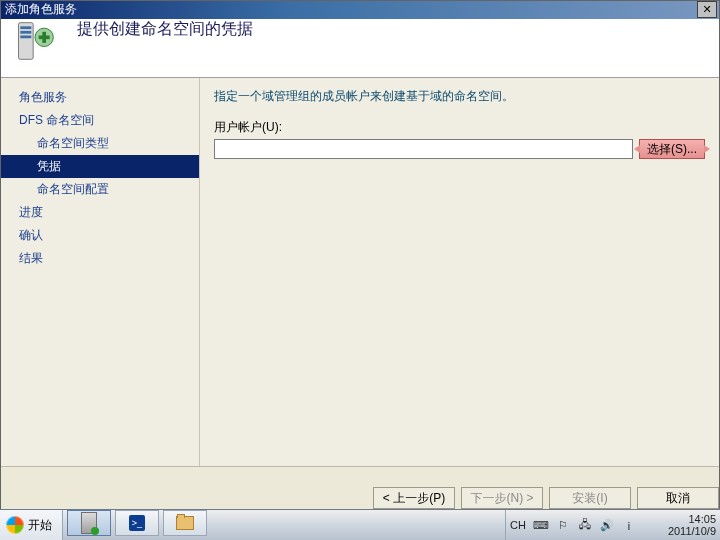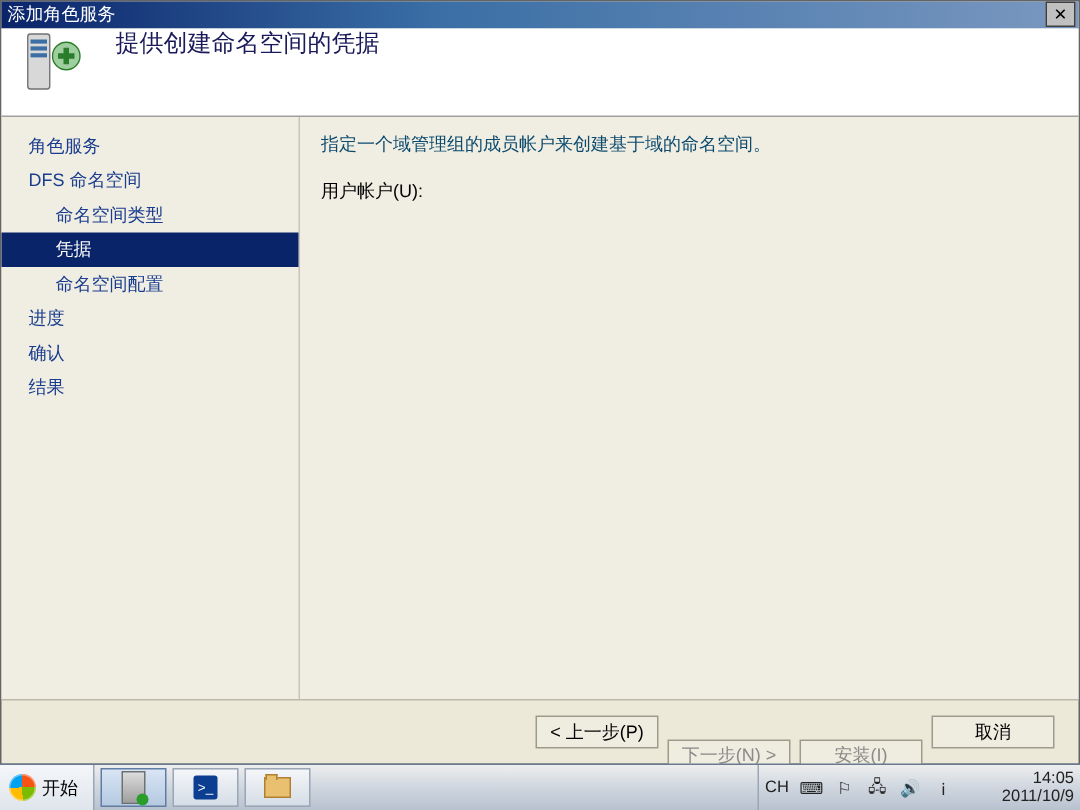--- a/index.html
+++ b/index.html
@@ -130,23 +130,22 @@
     border-top: 4px solid transparent;
     border-bottom: 4px solid transparent;
     transform: translateY(-50%);
   }
   .select-btn::before { left: -6px; border-right: 6px solid #e89090; }
   .select-btn::after  { right: -6px; border-left: 6px solid #e89090; }
   .footer {
     height: 42px;
     border-top: 1px solid #bdbaab;
     display: flex;
-    align-items: center;
+    align-items: flex-end;
     justify-content: flex-end;
-    padding-right: 16px;
     gap: 6px;
   }
   .footer button {
     height: 22px;
     min-width: 82px;
     font: inherit;
     background: #efece0;
     border: 1px solid #9d9a8c;
     padding: 0 8px;
   }
@@ -156,21 +155,20 @@
   }
   
   .taskbar {
     position: absolute;
     left: 0; bottom: 0;
     width: 720px;
     height: 30px;
     background: linear-gradient(to bottom, #eeeeee, #cfd6df 50%, #b8c2cf);
     border-top: 1px solid #6b7a8f;
     display: flex;
-    align-items: center;
   }
   .start-btn {
     height: 30px;
     display: flex;
     align-items: center;
     padding: 0 10px 0 6px;
     background: linear-gradient(to bottom, #f4f6f9, #dfe5ec);
     border-right: 1px solid #9aa6b5;
     gap: 4px;
     font-size: 12px;
@@ -248,20 +246,24 @@
       <div class="side-item sub1 selected">凭据</div>
       <div class="side-item sub1">命名空间配置</div>
       <div class="side-item">进度</div>
       <div class="side-item">确认</div>
       <div class="side-item">结果</div>
     </div>
 
     <div class="main-pane">
       <div class="instruction">指定一个域管理组的成员帐户来创建基于域的命名空间。</div>
       <div class="field-label">用户帐户(U):</div>
+      <div class="field-row">
+        <input class="text-input" type="text" value="" style="">
+        <button class="select-btn">选择(S)...</button>
+      </div>
     </div>
   </div>
 
   <div class="footer">
     <button>&lt; 上一步(P)</button>
     <button disabled="">下一步(N) &gt;</button>
     <button disabled="">安装(I)</button>
     <button>取消</button>
   </div>
 

